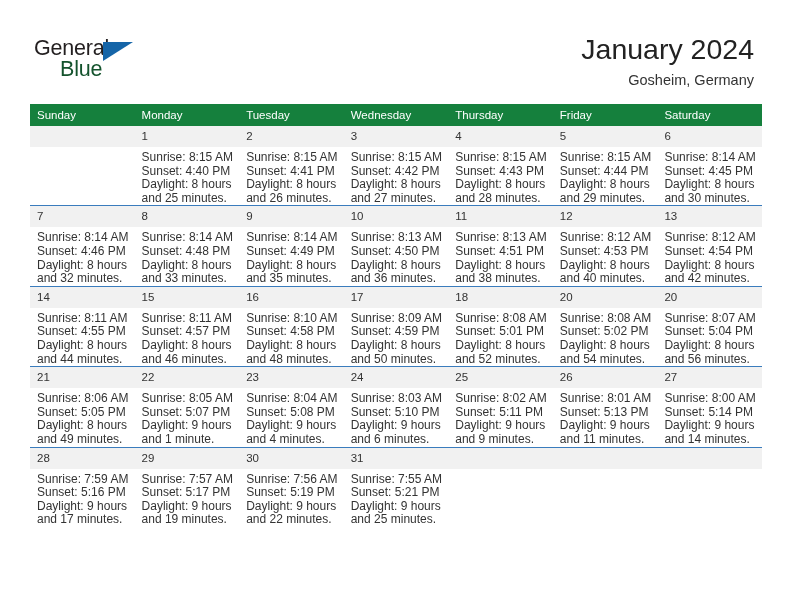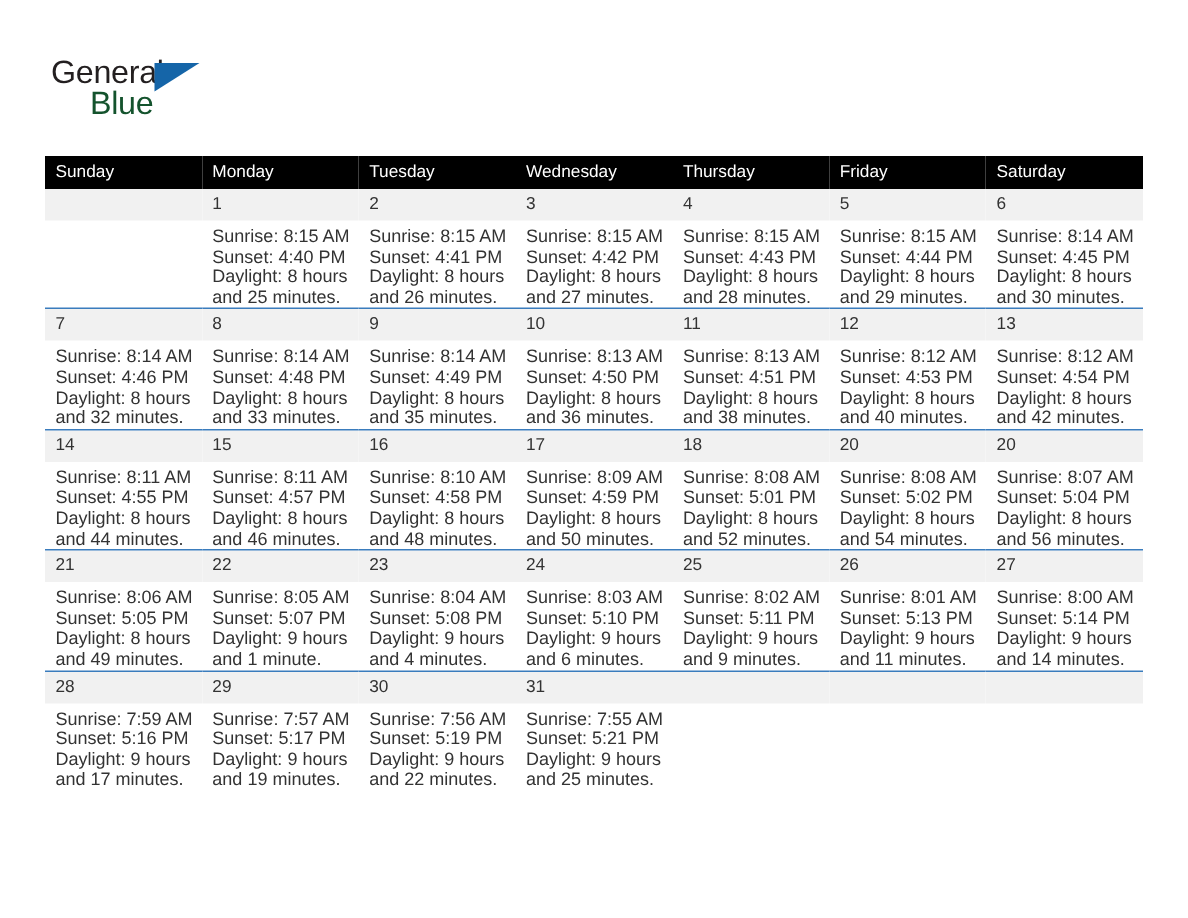--- a/index.html
+++ b/index.html
@@ -88,21 +88,21 @@
   
   .calendar {
     position: absolute;
     left: 30px;
     top: 104px;
     width: 732px;
     border-collapse: collapse;
     table-layout: fixed;
   }
   .calendar th {
-    background: #000000;
+    background: #15803d;
     color: #ffffff;
     font-size: 11.5px;
     font-weight: normal;
     text-align: left;
     padding: 5px 0 5px 7px;
     height: 12px;
     border: none;
   }
   .calendar td {
     vertical-align: top;
@@ -141,20 +141,24 @@
 </head>
 <body>
 
 <div class="page">
 
   <div class="header">
     <div class="logo">
       <span class="logo-general">General</span>
       <span class="logo-triangle"></span>
       <span class="logo-blue">Blue</span>
+    </div>
+    <div class="title-block">
+      <div class="month-title">January 2024</div>
+      <div class="location">Gosheim, Germany</div>
     </div>
   </div>
 
   <table class="calendar">
     <thead>
       <tr>
         <th>Sunday</th>
         <th>Monday</th>
         <th>Tuesday</th>
         <th>Wednesday</th>

